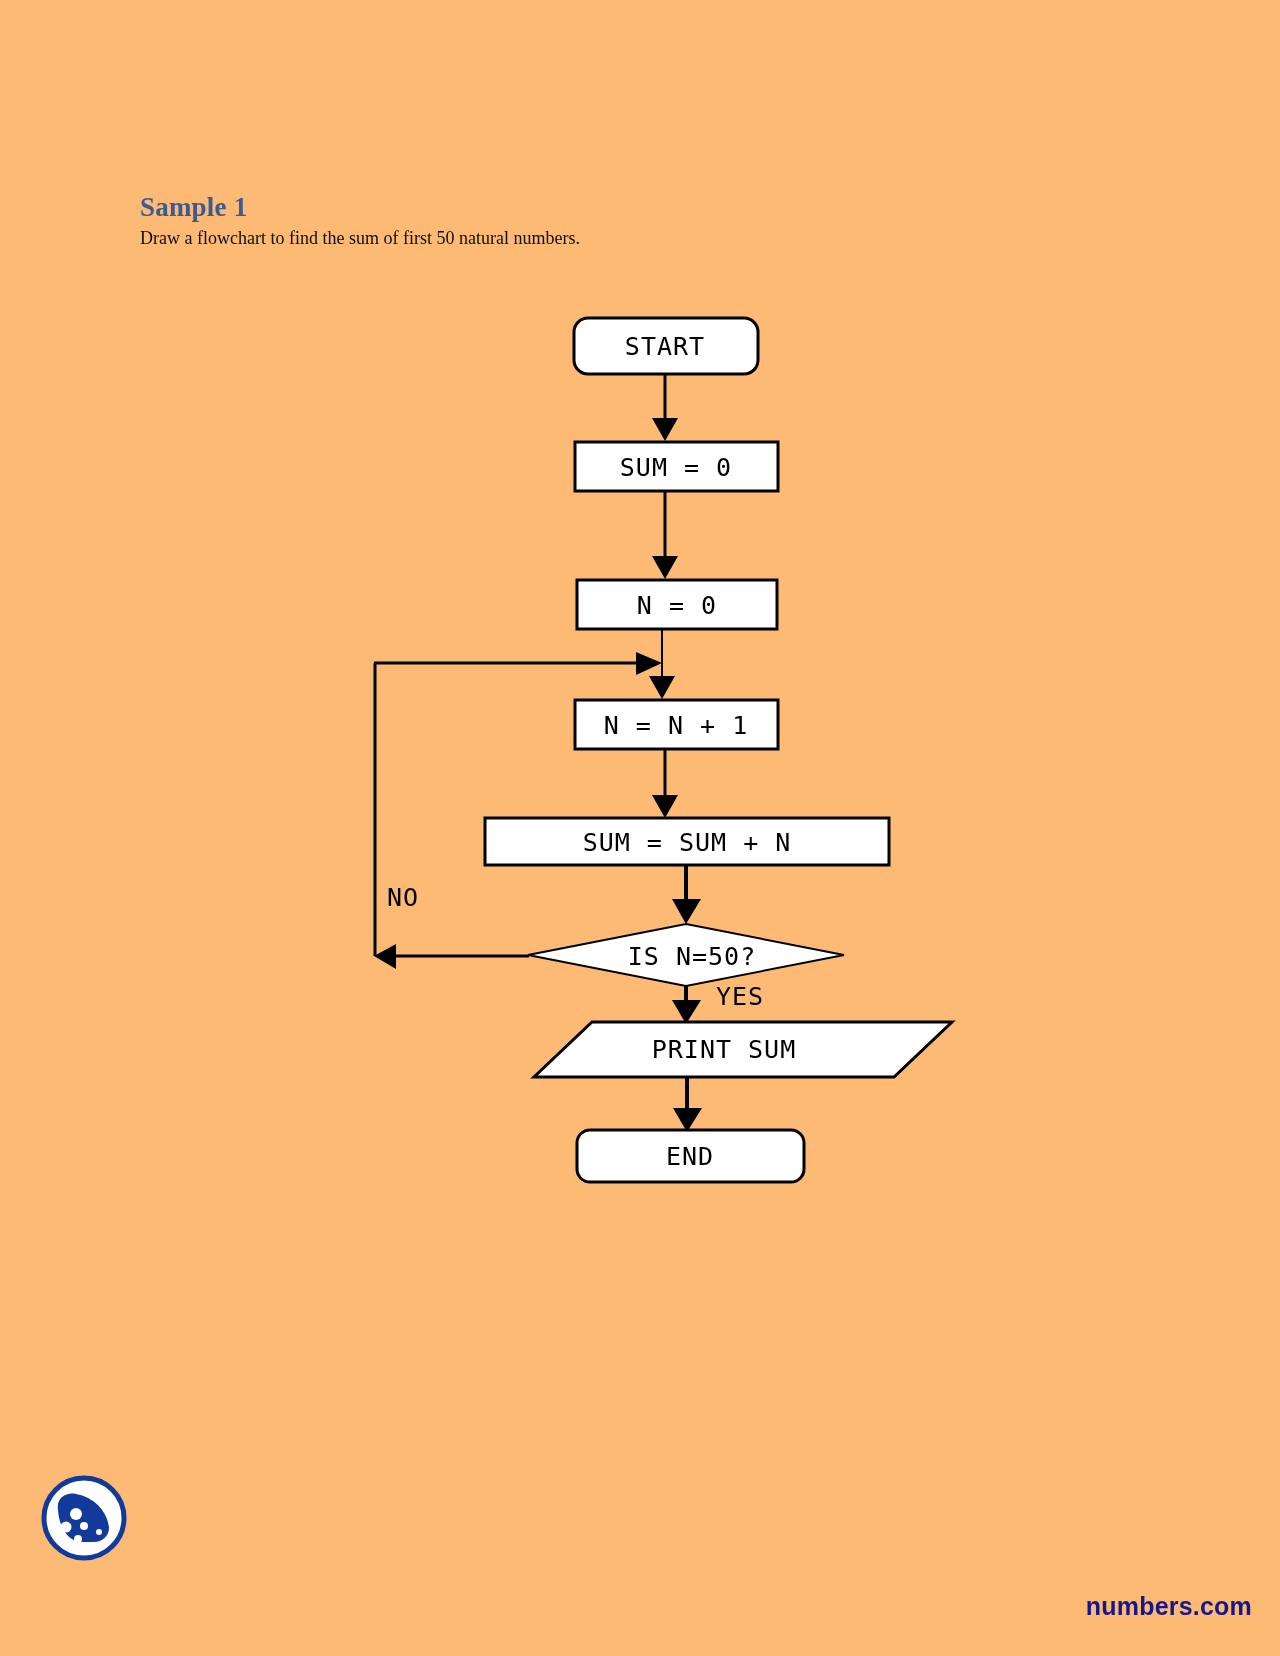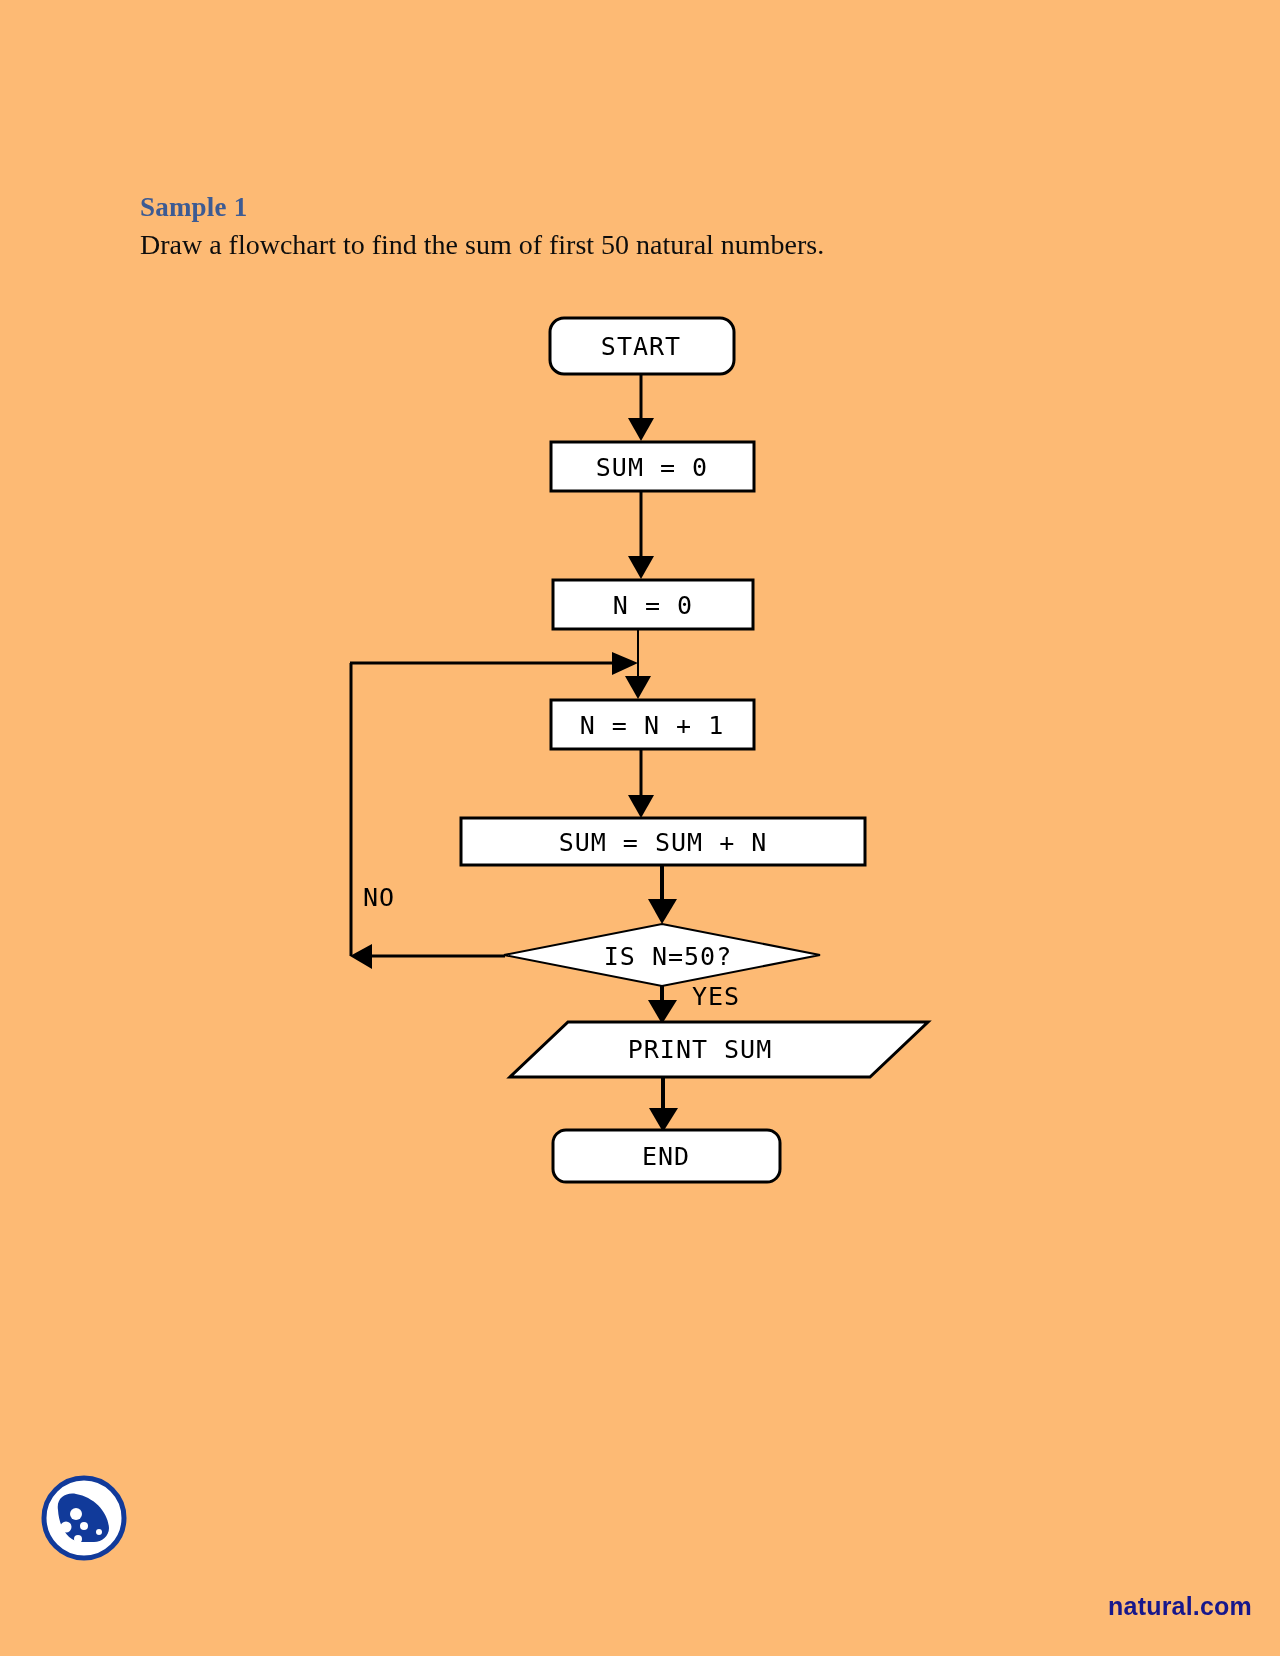--- a/index.html
+++ b/index.html
@@ -31,33 +31,34 @@
     font-size: 27px;
     letter-spacing: 0.2px;
     color: #3d5b93;
     line-height: 1.15;
   }
   .doc-subtitle {
     position: absolute;
     left: 140px;
     top: 228px;
     font-family: "Liberation Serif", serif;
-    font-size: 28px;
+    font-size: 18px;
     color: #0d0d0d;
     line-height: 1.2;
     white-space: nowrap;
   }
 
   
   .flowchart {
     position: absolute;
     left: 0;
     top: 0;
     width: 1096px;
     height: 1400px;
+    padding-left: 24px;
   }
   .flowchart svg {
     display: block;
   }
 
   
   .shape-label {
     font-family: "DejaVu Sans Mono", "Liberation Mono", monospace;
     font-size: 25px;
     fill: #000000;
@@ -204,15 +205,15 @@
       <path d="M22,40 C20,28 30,22 40,24 C58,27 72,42 73,58 C73,66 66,72 58,72
                L46,72 C32,72 23,57 22,40 Z" fill="#113a9a"></path>
       <circle cx="40" cy="44" r="6" fill="#ffffff"></circle>
       <circle cx="30" cy="57" r="5.5" fill="#ffffff"></circle>
       <circle cx="48" cy="56" r="4" fill="#ffffff"></circle>
       <circle cx="42" cy="69" r="4" fill="#ffffff"></circle>
       <circle cx="63" cy="62" r="3" fill="#ffffff"></circle>
     </svg>
   </div>
 
-  <div class="footer-brand">natural.com</div>
+  <div class="footer-brand">numbers.com</div>
 
 </div>
 
 </body></html>

